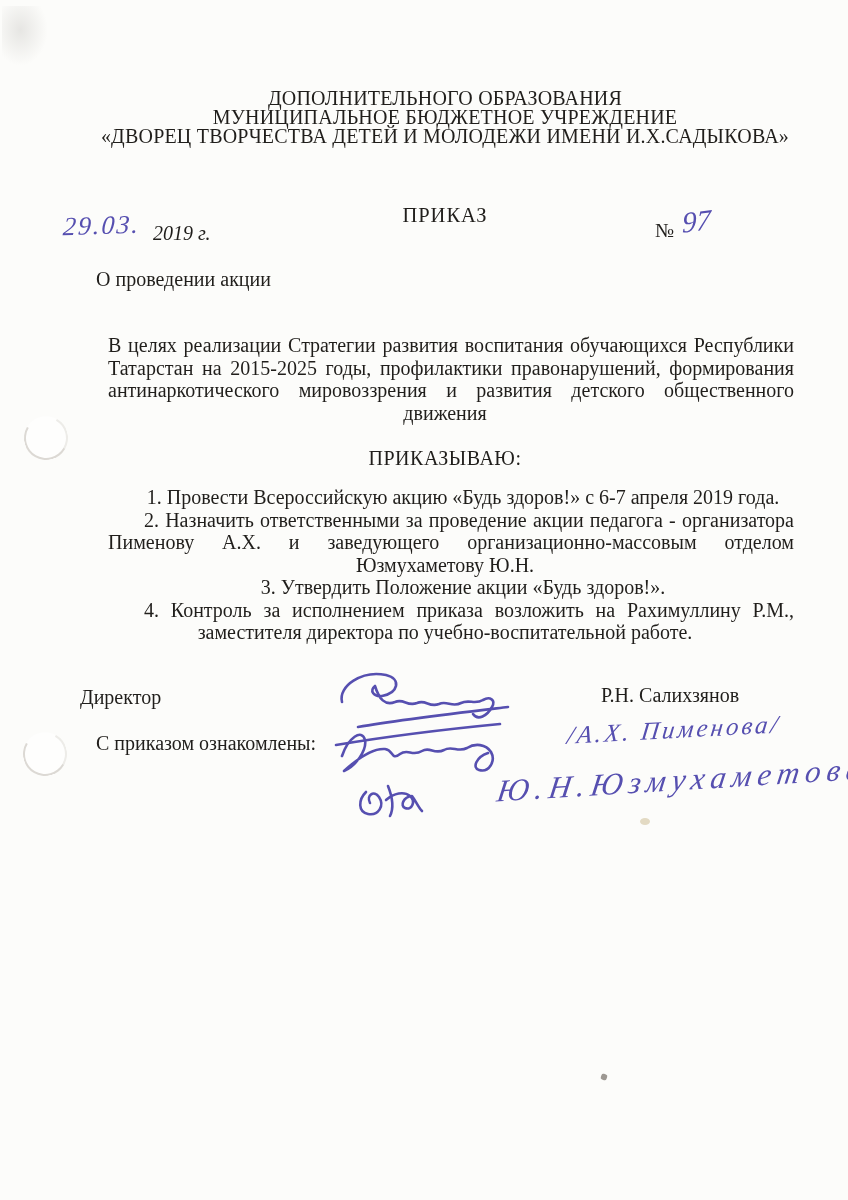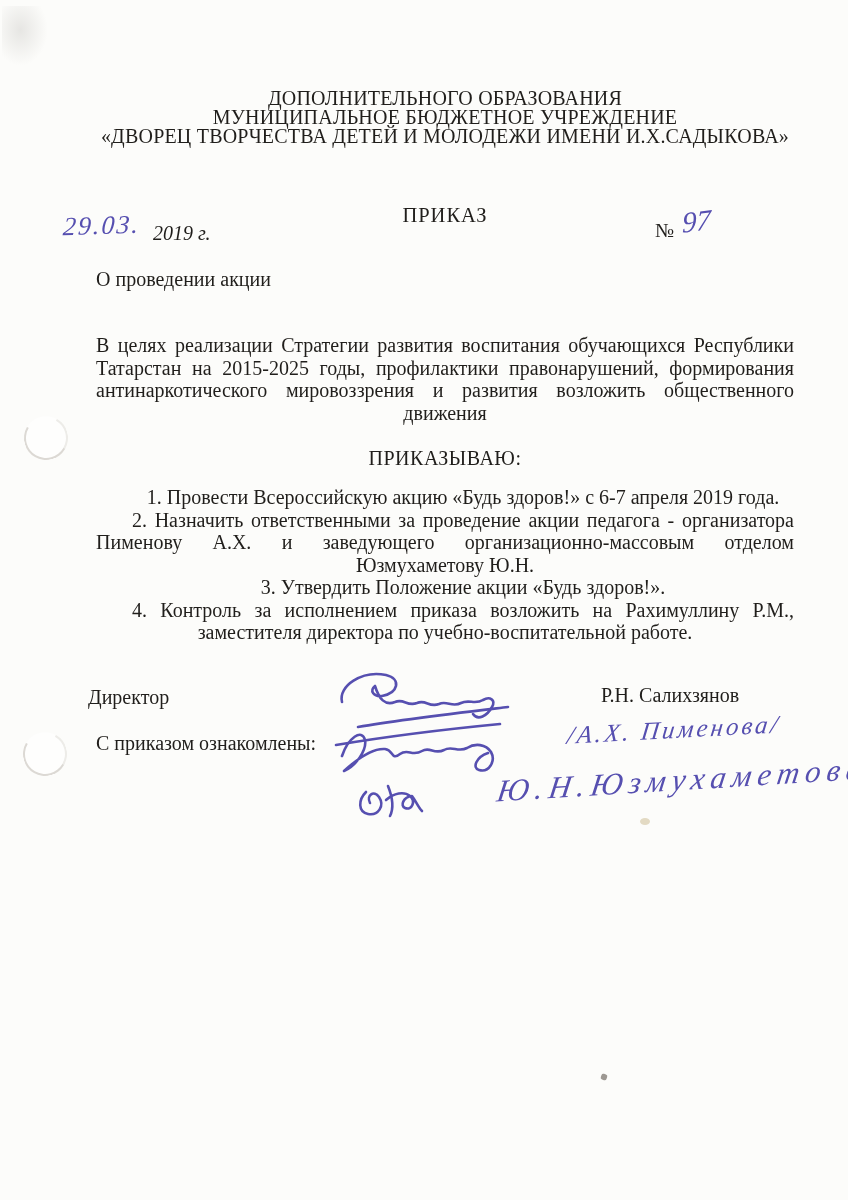--- a/index.html
+++ b/index.html
@@ -6,39 +6,39 @@
   body{
     width:848px;height:1200px;position:relative;overflow:hidden;
     background:#ffffff;
     font-family:"Liberation Serif", serif;
     color:var(--text,#201e1b);
   }
   .page{position:absolute;inset:0;background:var(--paper,#fcfcfa);}
   .abs{position:absolute;}
   .typed{font-size:20px;line-height:22.5px;}
   .center{text-align:center;}
-  .jline{text-align:justify;text-align-last:justify;}
+  .jline{text-align:justify;text-align-last:justify;margin-left:12px;}
   .lline{text-align:center;}
   .indent{text-indent:36px;}
   .doc-header{left:96px;top:89px;width:698px;text-align:center;
     font-size:20px;line-height:19px;letter-spacing:0.2px;}
   .doc-title{left:96px;top:196px;width:698px;text-align:center;
     font-size:20.5px;letter-spacing:1px;margin-top:8px;}
   .hw{color:var(--ink,#564fb0);font-style:italic;white-space:nowrap;}
   .hw-date{left:63px;top:211px;font-size:26px;letter-spacing:2px;
     transform:rotate(-2deg) skewX(-6deg);}
   .typed-date{left:153px;top:222px;font-style:italic;}
   .num-label{left:655px;top:219px;}
   .hw-num{left:682px;top:205px;font-size:29px;
     transform:rotate(-7deg) skewX(-8deg);}
   .subject{left:96px;top:268px;}
   .preamble{left:96px;top:334px;width:698px;}
   .order-word{left:96px;top:447px;width:698px;letter-spacing:0.5px;}
   .order-list{left:96px;top:486px;width:698px;}
-  .sig-label-director{left:88px;top:686px;}
+  .sig-label-director{left:80px;top:686px;}
   .sig-name-director{left:601px;top:684px;}
   .sig-label-ack{left:96px;top:732px;}
   .sig-svg{left:328px;top:650px;}
   .hw-ack1{left:567px;top:716px;font-size:25px;letter-spacing:3px;
     transform:rotate(-3deg) skewX(-10deg);}
   .hw-ack2{left:497px;top:762px;font-size:31px;letter-spacing:6px;
     transform:rotate(-3.5deg) skewX(-12deg);}
   .hole{width:40px;height:40px;border-radius:50%;background:#fefefd;
     border:2px solid #dcd9d4;border-top-color:transparent;
     border-right-color:rgba(220,217,212,.5);}
@@ -73,21 +73,21 @@
   <div class="abs hw hw-date">29.03.</div>
   <div class="abs typed typed-date">2019 г.</div>
   <div class="abs typed num-label">№</div>
   <div class="abs hw hw-num">97</div>
 
   <div class="abs typed subject">О проведении акции</div>
 
   <div class="abs typed preamble">
     <div class="jline">В целях реализации Стратегии развития воспитания обучающихся Республики</div>
     <div class="jline">Татарстан на 2015-2025 годы, профилактики правонарушений, формирования</div>
-    <div class="jline">антинаркотического мировоззрения и развития возложить общественного</div>
+    <div class="jline">антинаркотического мировоззрения и развития детского общественного</div>
     <div class="lline">движения</div>
   </div>
 
   <div class="abs typed center order-word">ПРИКАЗЫВАЮ:</div>
 
   <div class="abs typed order-list">
     <div class="lline indent">1. Провести Всероссийскую акцию «Будь здоров!» с 6-7 апреля 2019 года.</div>
     <div class="jline indent">2. Назначить ответственными за проведение акции педагога - организатора</div>
     <div class="jline">Пименову А.Х. и заведующего организационно-массовым отделом</div>
     <div class="lline">Юзмухаметову Ю.Н.</div>

